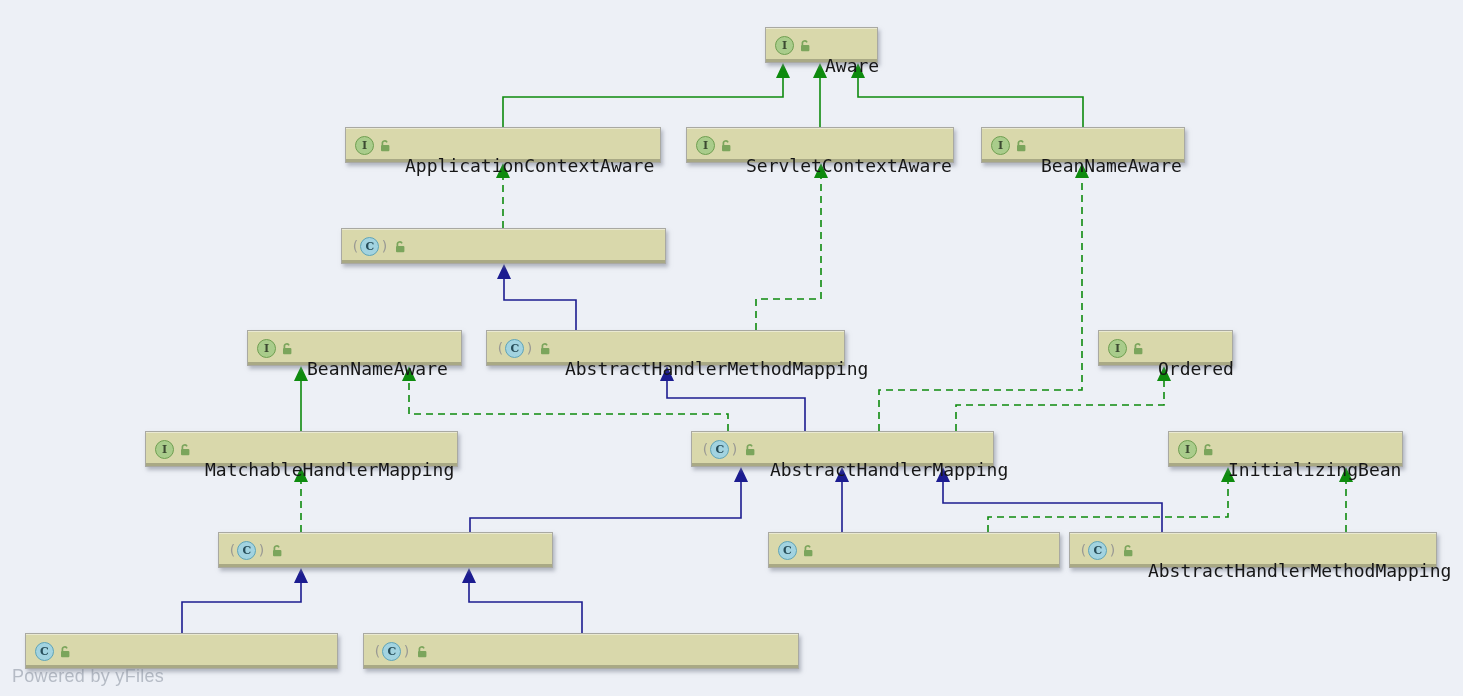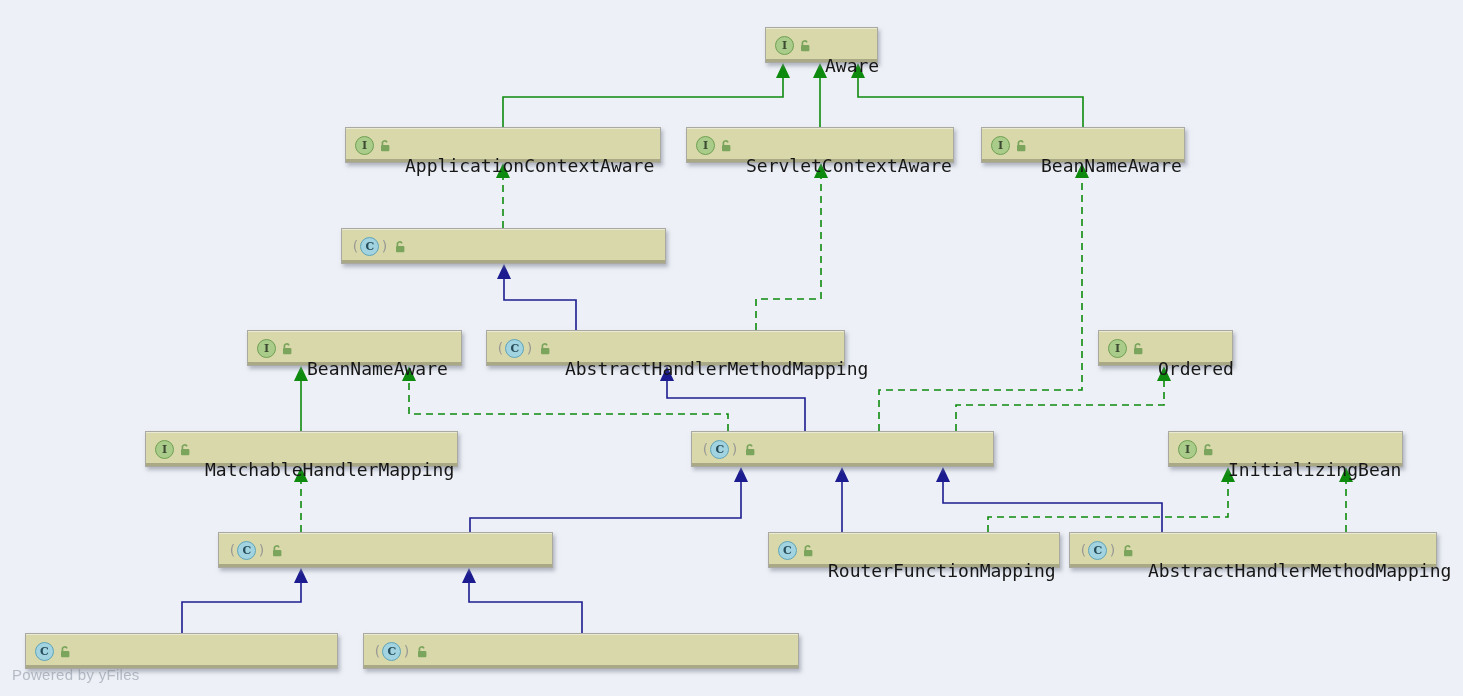--- a/index.html
+++ b/index.html
@@ -36,21 +36,21 @@
   .i-badge{background:#a9cc8b;border:1px solid #6f9f51;color:#3c4a32;}
   .c-badge{background:#a2d3e0;border:1px solid #5fa4b8;color:#274e5a;}
   .paren{color:#9a9a94;font-size:14px;line-height:17px;flex:0 0 auto;}
   .paren.open{margin-right:1px;}
   .paren.close{margin-left:1px;}
   .lock{margin-left:5px;flex:0 0 auto;display:inline-block;}
   .kind-wrap{display:inline-flex;align-items:center;}
   #footer-label{
     position:absolute;left:12px;top:666px;z-index:1;
     font-family:"Liberation Sans","DejaVu Sans",sans-serif;
-    font-size:15px;color:#b5bbc5;letter-spacing:.3px;
+    font-size:18px;color:#b5bbc5;letter-spacing:.3px;
   }
 </style>
 </head>
 <body>
 
 <div id="canvas">
   <svg class="edges" width="1463" height="696">
       <g>
         <polyline points="503,127 503,97 783,97 783,77" fill="none" stroke="#0e8b0e" stroke-width="1.6"></polyline>
         <polygon points="783,63 776,78 790,78" fill="#0e8b0e"></polygon>
@@ -225,20 +225,21 @@
       <div class="node" style="left: 691px; top: 431px; width: 303px;">
         <span class="kind-wrap">
           <span class="paren open">(</span>
           <span class="badge c-badge">C</span>
           <span class="paren close">)</span>
         </span>
         <svg class="lock" width="13" height="13" viewBox="0 0 13 13">
           <path d="M3.4 6.4 V4.6 A2.4 2.4 0 0 1 8 3.4" fill="none" stroke="#7ba55c" stroke-width="1.7"></path>
           <rect x="2" y="6" width="8.4" height="6.2" rx="1" fill="#7ba55c"></rect>
         </svg>
+        <span class="label">AbstractHandlerMapping</span>
       </div>
       <div class="node" style="left: 1168px; top: 431px; width: 235px;">
         <span class="kind-wrap">
           <span class="badge i-badge">I</span>
         </span>
         <svg class="lock" width="13" height="13" viewBox="0 0 13 13">
           <path d="M3.4 6.4 V4.6 A2.4 2.4 0 0 1 8 3.4" fill="none" stroke="#7ba55c" stroke-width="1.7"></path>
           <rect x="2" y="6" width="8.4" height="6.2" rx="1" fill="#7ba55c"></rect>
         </svg>
         <span class="label">InitializingBean</span>
@@ -255,21 +256,20 @@
         </svg>
       </div>
       <div class="node" style="left: 768px; top: 532px; width: 292px;">
         <span class="kind-wrap">
           <span class="badge c-badge">C</span>
         </span>
         <svg class="lock" width="13" height="13" viewBox="0 0 13 13">
           <path d="M3.4 6.4 V4.6 A2.4 2.4 0 0 1 8 3.4" fill="none" stroke="#7ba55c" stroke-width="1.7"></path>
           <rect x="2" y="6" width="8.4" height="6.2" rx="1" fill="#7ba55c"></rect>
         </svg>
-        <span class="label">RouterFunctionMapping</span>
       </div>
       <div class="node" style="left: 1069px; top: 532px; width: 368px;">
         <span class="kind-wrap">
           <span class="paren open">(</span>
           <span class="badge c-badge">C</span>
           <span class="paren close">)</span>
         </span>
         <svg class="lock" width="13" height="13" viewBox="0 0 13 13">
           <path d="M3.4 6.4 V4.6 A2.4 2.4 0 0 1 8 3.4" fill="none" stroke="#7ba55c" stroke-width="1.7"></path>
           <rect x="2" y="6" width="8.4" height="6.2" rx="1" fill="#7ba55c"></rect>

